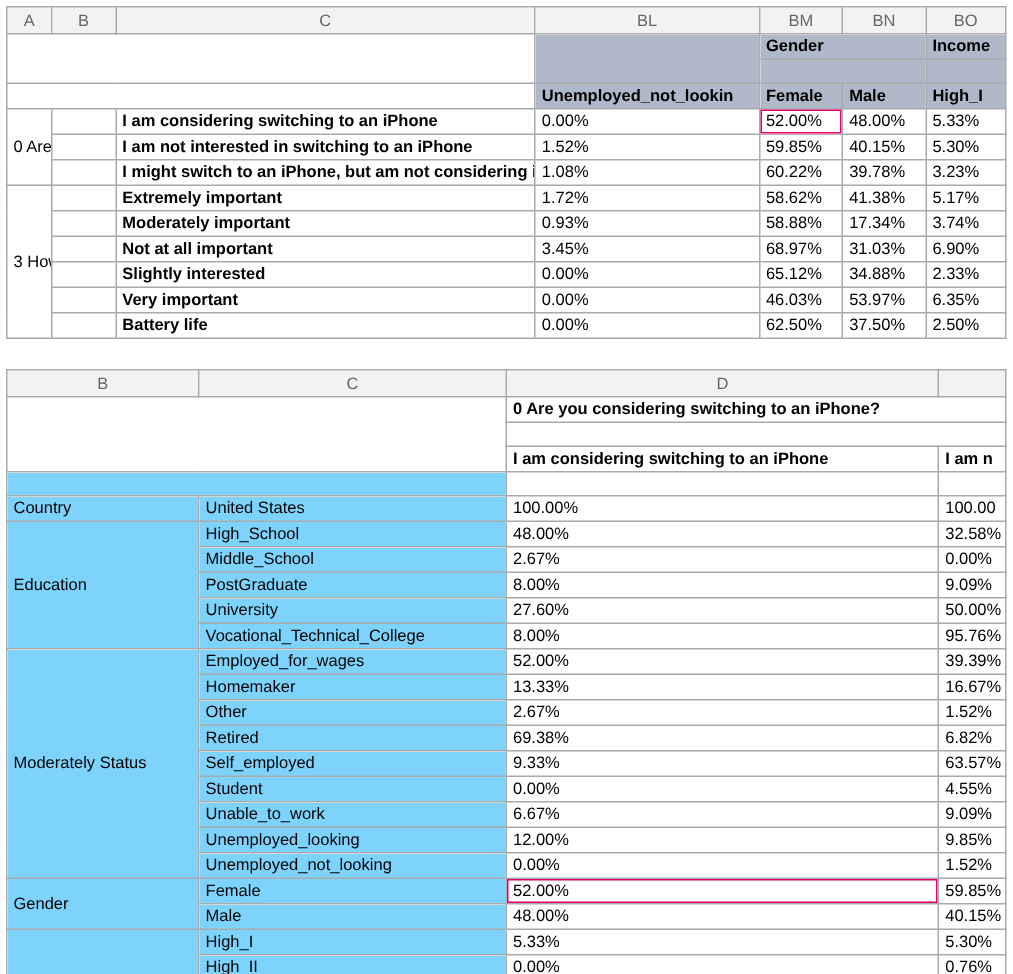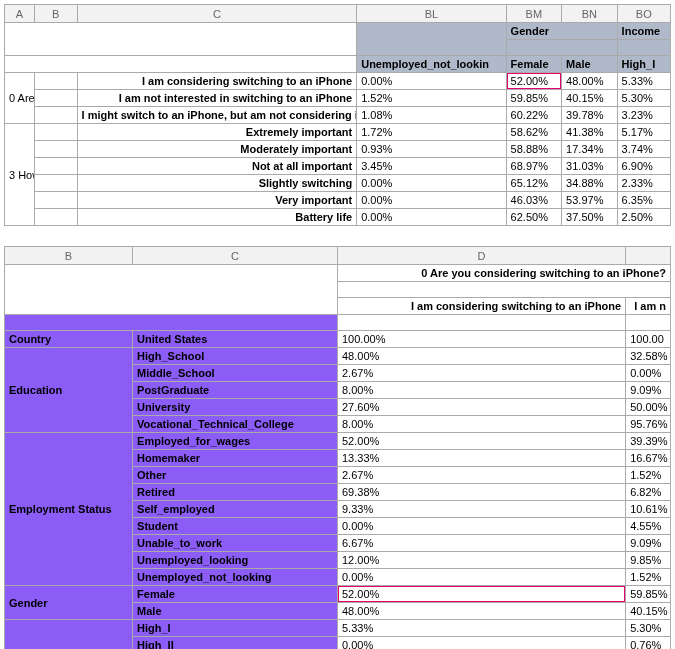--- a/index.html
+++ b/index.html
@@ -1,22 +1,22 @@
 <!DOCTYPE html>
 <html><head>
   <meta charset="utf-8">
   <style>
     * { box-sizing: border-box; margin: 0; padding: 0; }
     body { font-family: Arial, sans-serif; font-size: 11px; background: #fff; padding: 4px; color: #000; width: 675px; }
     table { border-collapse: collapse; width: 100%; table-layout: fixed; }
     td, th { border: 1px solid #aaa; padding: 2px 4px; height: 16px; overflow: hidden; white-space: nowrap; text-overflow: clip; vertical-align: middle; font-size: 11px; font-weight: normal; text-align: left; background: #fff; }
     .col-head { background: #f2f2f2; text-align: center; font-weight: normal; color: #666; height: 18px; }
     .grey-head { background: #b0b9c9; font-weight: bold; }
-    .grey-side { background: #8b5cf6; font-weight: bold; }
-    .bold { font-weight: bold; text-align: right; }
+    .grey-side { background: #7dd3fc; font-weight: normal; }
+    .bold { font-weight: bold; }
     .num { text-align: left; }
     .highlight { position: relative; }
     .highlight::after { content: ""; position: absolute; inset: -1px; border: 2px solid #e6006f; pointer-events: none; }
     .t1-a { width: 28px; }
     .t1-b { width: 40px; }
     .t1-c { width: 262px; }
     .t1-bl { width: 140px; }
     .t1-bm { width: 52px; }
     .t1-bn { width: 52px; }
     .t1-bo { width: 50px; }
@@ -113,21 +113,21 @@
       <tr>
         <td></td>
         <td class="bold">Not at all important</td>
         <td class="num">3.45%</td>
         <td class="num">68.97%</td>
         <td class="num">31.03%</td>
         <td class="num">6.90%</td>
       </tr>
       <tr>
         <td></td>
-        <td class="bold">Slightly switching</td>
+        <td class="bold">Slightly interested</td>
         <td class="num">0.00%</td>
         <td class="num">65.12%</td>
         <td class="num">34.88%</td>
         <td class="num">2.33%</td>
       </tr>
       <tr>
         <td></td>
         <td class="bold">Very important</td>
         <td class="num">0.00%</td>
         <td class="num">46.03%</td>
@@ -204,21 +204,21 @@
           <td class="grey-side">University</td>
           <td class="num">27.60%</td>
           <td class="num">50.00%</td>
         </tr>
         <tr>
           <td class="grey-side">Vocational_Technical_College</td>
           <td class="num">8.00%</td>
           <td class="num">95.76%</td>
         </tr>
         <tr>
-          <td rowspan="9" class="grey-side">Employment Status</td>
+          <td rowspan="9" class="grey-side">Moderately Status</td>
           <td class="grey-side">Employed_for_wages</td>
           <td class="num">52.00%</td>
           <td class="num">39.39%</td>
         </tr>
         <tr>
           <td class="grey-side">Homemaker</td>
           <td class="num">13.33%</td>
           <td class="num">16.67%</td>
         </tr>
         <tr>
@@ -227,21 +227,21 @@
           <td class="num">1.52%</td>
         </tr>
         <tr>
           <td class="grey-side">Retired</td>
           <td class="num">69.38%</td>
           <td class="num">6.82%</td>
         </tr>
         <tr>
           <td class="grey-side">Self_employed</td>
           <td class="num">9.33%</td>
-          <td class="num">10.61%</td>
+          <td class="num">63.57%</td>
         </tr>
         <tr>
           <td class="grey-side">Student</td>
           <td class="num">0.00%</td>
           <td class="num">4.55%</td>
         </tr>
         <tr>
           <td class="grey-side">Unable_to_work</td>
           <td class="num">6.67%</td>
           <td class="num">9.09%</td>

